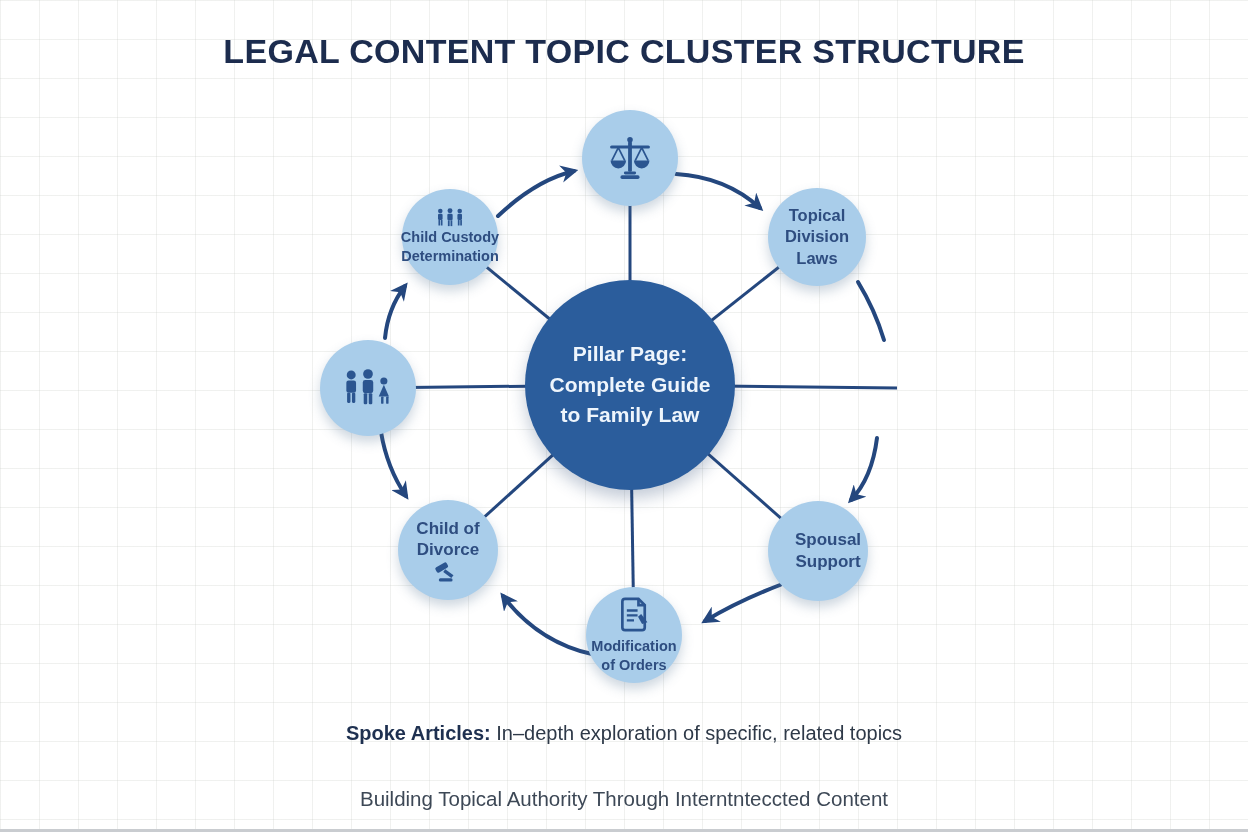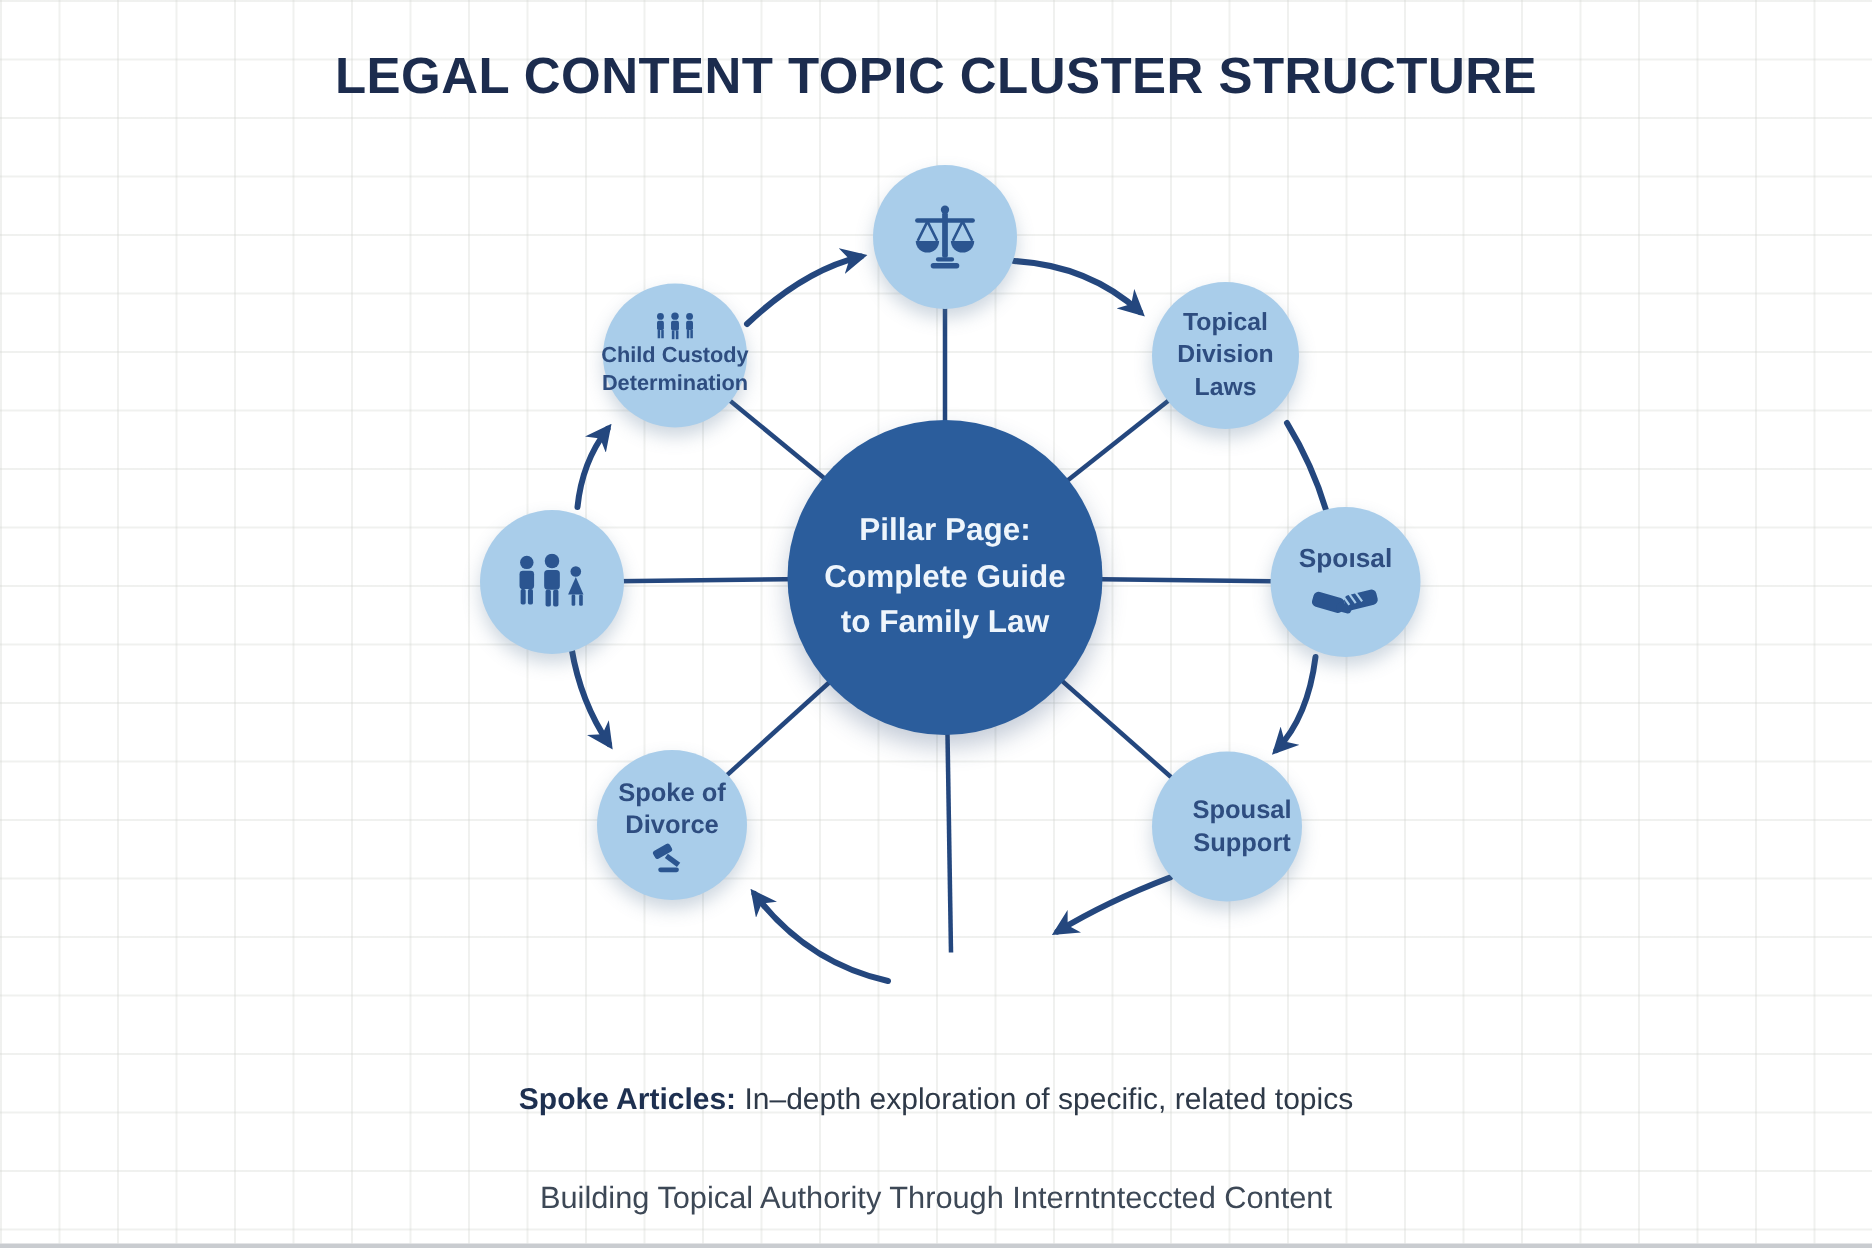--- a/index.html
+++ b/index.html
@@ -135,41 +135,39 @@
           <rect x="28.6" y="13.3" width="1.9" height="6.2"></rect>
       </svg>
     </span>
     <span class="label">Child Custody Determination</span>
   </div>
 
   <div class="spoke s-property">
     <span class="label">Topical Division Laws</span>
   </div>
 
-  <div class="spoke s-handshake">
-    <span class="label">Spoısal</span>
-    <span class="icon">
-      <svg width="46" height="27" viewBox="0 0 54 30">
-        <g fill="currentColor">
-          <rect x="1" y="9" width="25" height="12" rx="4" transform="rotate(16 13 15)"></rect>
-          <rect x="26" y="7" width="26" height="12" rx="4" transform="rotate(-14 40 13)"></rect>
-          <rect x="20" y="16" width="12" height="7" rx="3" transform="rotate(16 26 19)"></rect>
-        </g>
-        <path d="M25 10 l5 7 M30 8.6 l5 7 M35 7.4 l5 7" stroke="var(--spoke_fill,#a9cdea)" stroke-width="1.7" fill="none"></path>
-      </svg>
-    </span>
-  </div>
 
   <div class="spoke s-support">
     <span class="label">Spousal Support</span>
   </div>
 
+  <div class="spoke s-modification">
+    <span class="icon">
+      <svg width="34" height="38" viewBox="0 0 38 42">
+        <path d="M9 3 h15 l7 7 v25 a3 3 0 0 1 -3 3 H9 a3 3 0 0 1 -3 -3 V6 a3 3 0 0 1 3 -3 z" fill="none" stroke="currentColor" stroke-width="3"></path>
+        <path d="M24 3 v7 h7" fill="none" stroke="currentColor" stroke-width="3"></path>
+        <path d="M11 16 h12 M11 21.5 h12 M11 27 h8" stroke="currentColor" stroke-width="2.6" fill="none"></path>
+        <path d="M27 20 l7 9 -6 2 -4.5 -8 z" fill="currentColor"></path>
+      </svg>
+    </span>
+    <span class="label">Modification of Orders</span>
+  </div>
 
   <div class="spoke s-cost">
-    <span class="label">Spoke of Divorce</span>
+    <span class="label">Child of Divorce</span>
     <span class="icon">
       <svg width="30" height="22" viewBox="0 0 32 24" fill="currentColor">
         <rect x="2" y="5" width="14" height="6.5" rx="2" transform="rotate(-30 9 8)"></rect>
         <path d="M13 10 L22 16.5 L19.6 19.6 L10.8 13 Z"></path>
         <rect x="6" y="20" width="15" height="3.4" rx="1.7"></rect>
       </svg>
     </span>
   </div>
 
   <div class="spoke s-family">

